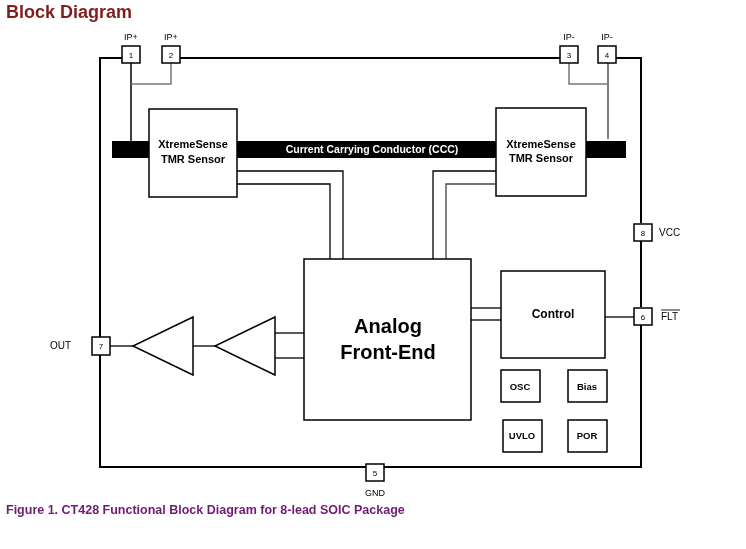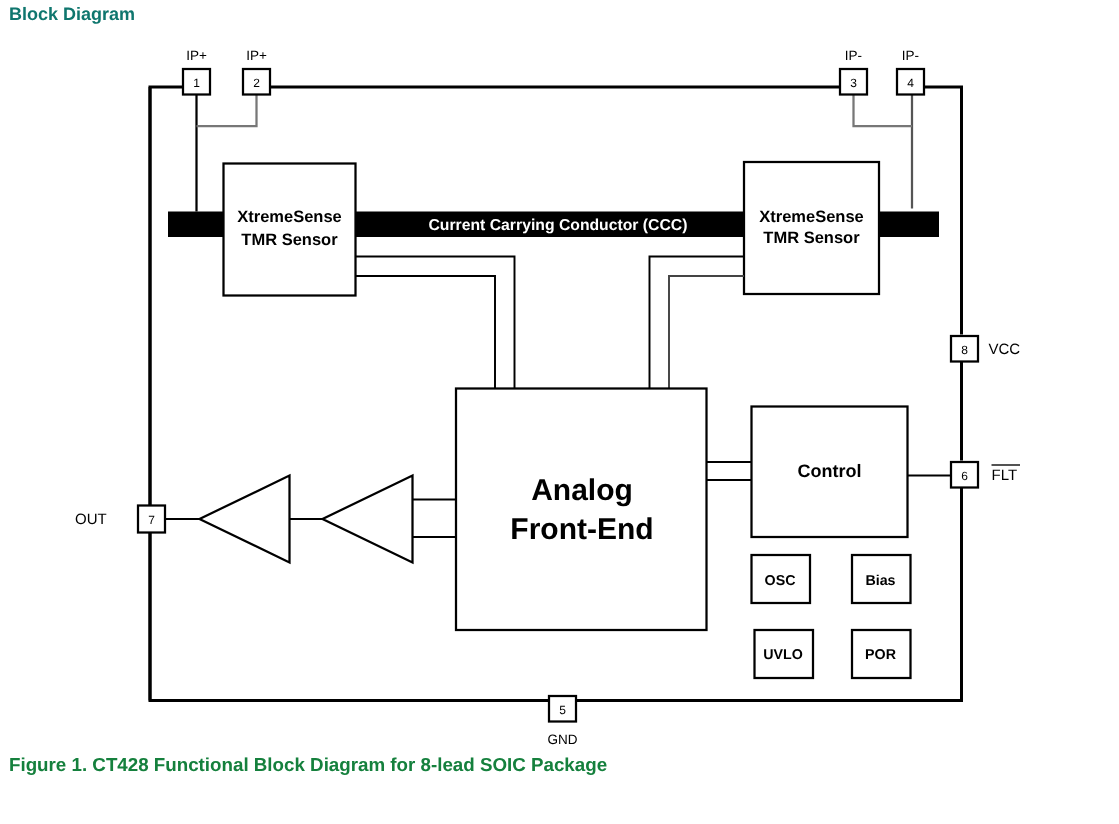--- a/index.html
+++ b/index.html
@@ -1,19 +1,19 @@
 <!DOCTYPE html>
 <html><head>
 <meta charset="utf-8">
 <style>
   html, body { margin: 0; padding: 0; background: #ffffff; }
   body { width: 746px; height: 549px; position: relative; overflow: hidden; font-family: "Liberation Sans", sans-serif; }
   #diagram { position: absolute; left: 0; top: 0; }
-  .heading { position: absolute; left: 6px; top: 2px; font-size: 12px; font-weight: bold; color: #0f766e; }
-  .caption { position: absolute; left: 6px; top: 503px; font-size: 12.5px; font-weight: bold; color: #15803d; }
+  .heading { position: absolute; left: 6px; top: 2px; font-size: 18px; font-weight: bold; color: #7f1d1d; }
+  .caption { position: absolute; left: 6px; top: 503px; font-size: 12.5px; font-weight: bold; color: #701a75; }
   svg text { font-family: "Liberation Sans", sans-serif; }
 </style>
 </head>
 <body>
 
 <div class="heading">Block Diagram</div>
 
 <svg id="diagram" width="746" height="549" viewBox="0 0 746 549">
 
   <g fill="none" stroke="#000" stroke-width="2">

